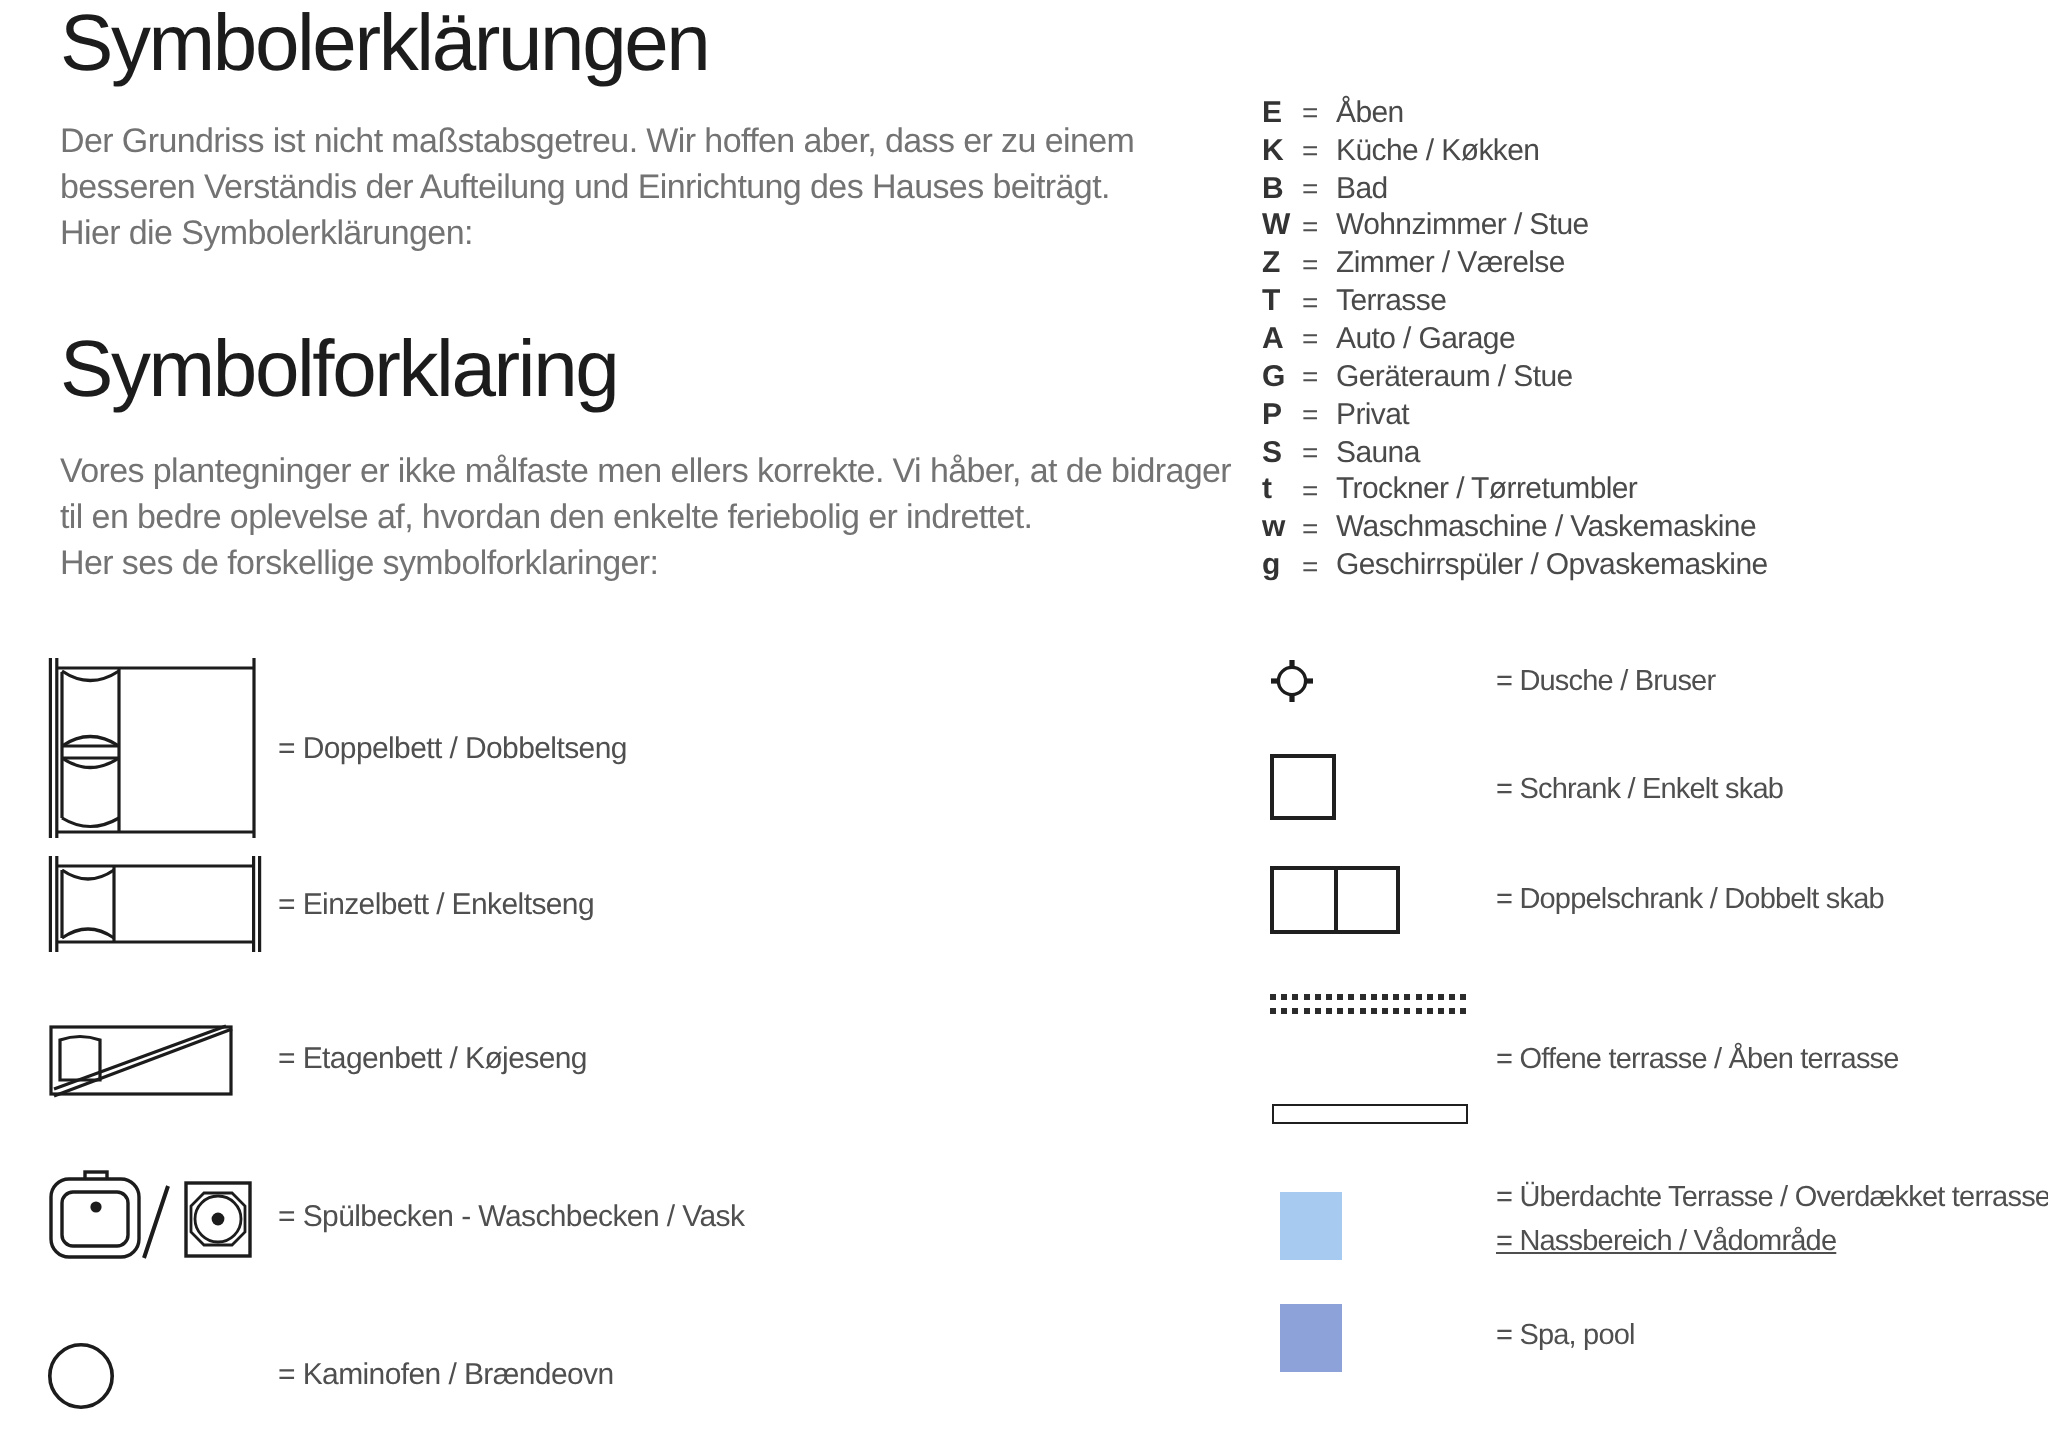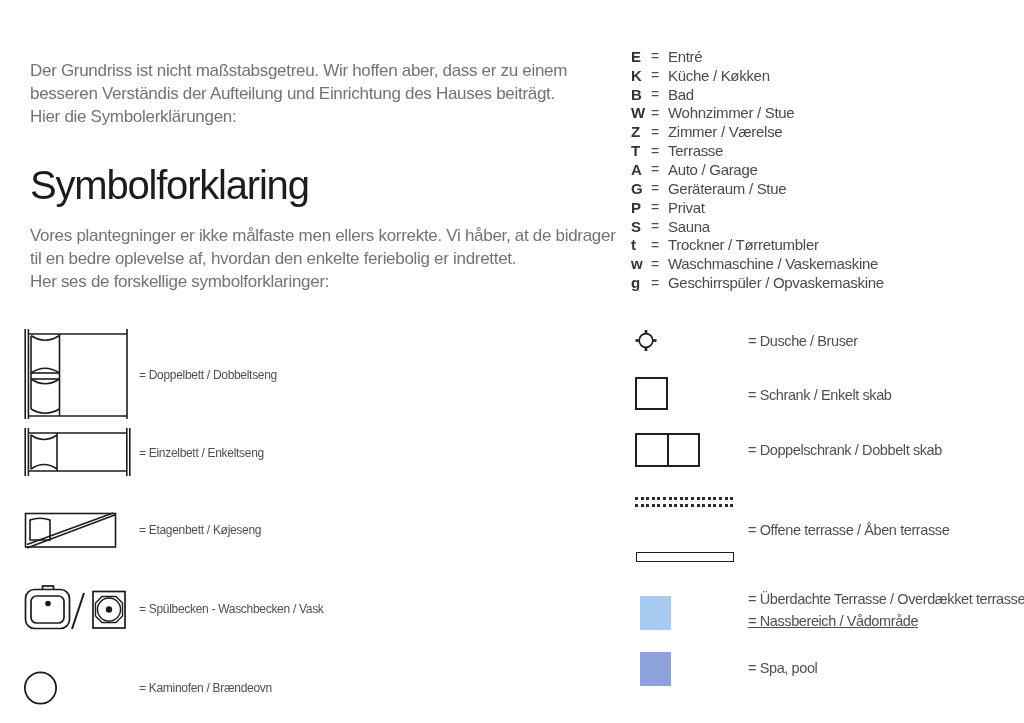--- a/index.html
+++ b/index.html
@@ -37,21 +37,21 @@
   .abbrev-letter {
     width: 20px; font-size: 15px; font-weight: bold; color: #333333;
     letter-spacing: -0.2px;
   }
   .abbrev-eq { width: 17px; font-size: 14px; color: #4f4f4f; }
   .abbrev-label { font-size: 15px; color: #4a4a4a; letter-spacing: -0.3px; white-space: nowrap; }
 
   
   .sym-label {
     position: absolute;
-    font-size: 12px;
+    font-size: 15px;
     color: #4f4f4f;
     letter-spacing: -0.3px;
     white-space: nowrap;
     line-height: 18px;
   }
   .sym-label.right { font-size: 14.5px; letter-spacing: -0.4px; text-align: right; }
   .sym { position: absolute; }
 
   
   .sq-single {
@@ -81,38 +81,39 @@
   .wet-area { position: absolute; left: 640px; top: 596px; width: 31px; height: 34px; }
   .spa-pool { position: absolute; left: 640px; top: 652px; width: 31px; height: 34px; }
 
   svg { display: block; }
 </style>
 </head>
 <body>
 
 <div class="page">
 
+  <h1 class="title" style="top: 0px;">Symbolerklärungen</h1>
   <div class="intro" style="top: 59px;">
     <div>Der Grundriss ist nicht maßstabsgetreu. Wir hoffen aber, dass er zu einem</div>
     <div>besseren Verständis der Aufteilung und Einrichtung des Hauses beiträgt.</div>
     <div>Hier die Symbolerklärungen:</div>
   </div>
 
   <h1 class="title" style="top: 163px;">Symbolforklaring</h1>
   <div class="intro" style="top: 224px;">
     <div>Vores plantegninger er ikke målfaste men ellers korrekte. Vi håber, at de bidrager</div>
     <div>til en bedre oplevelse af, hvordan den enkelte feriebolig er indrettet.</div>
     <div>Her ses de forskellige symbolforklaringer:</div>
   </div>
 
   <div class="abbrev-list">
     <div class="abbrev-row">
       <span class="abbrev-letter">E</span>
       <span class="abbrev-eq">=</span>
-      <span class="abbrev-label">Entré</span>
+      <span class="abbrev-label">Åben</span>
     </div>
     <div class="abbrev-row">
       <span class="abbrev-letter">K</span>
       <span class="abbrev-eq">=</span>
       <span class="abbrev-label">Küche / Køkken</span>
     </div>
     <div class="abbrev-row">
       <span class="abbrev-letter">B</span>
       <span class="abbrev-eq">=</span>
       <span class="abbrev-label">Bad</span>

